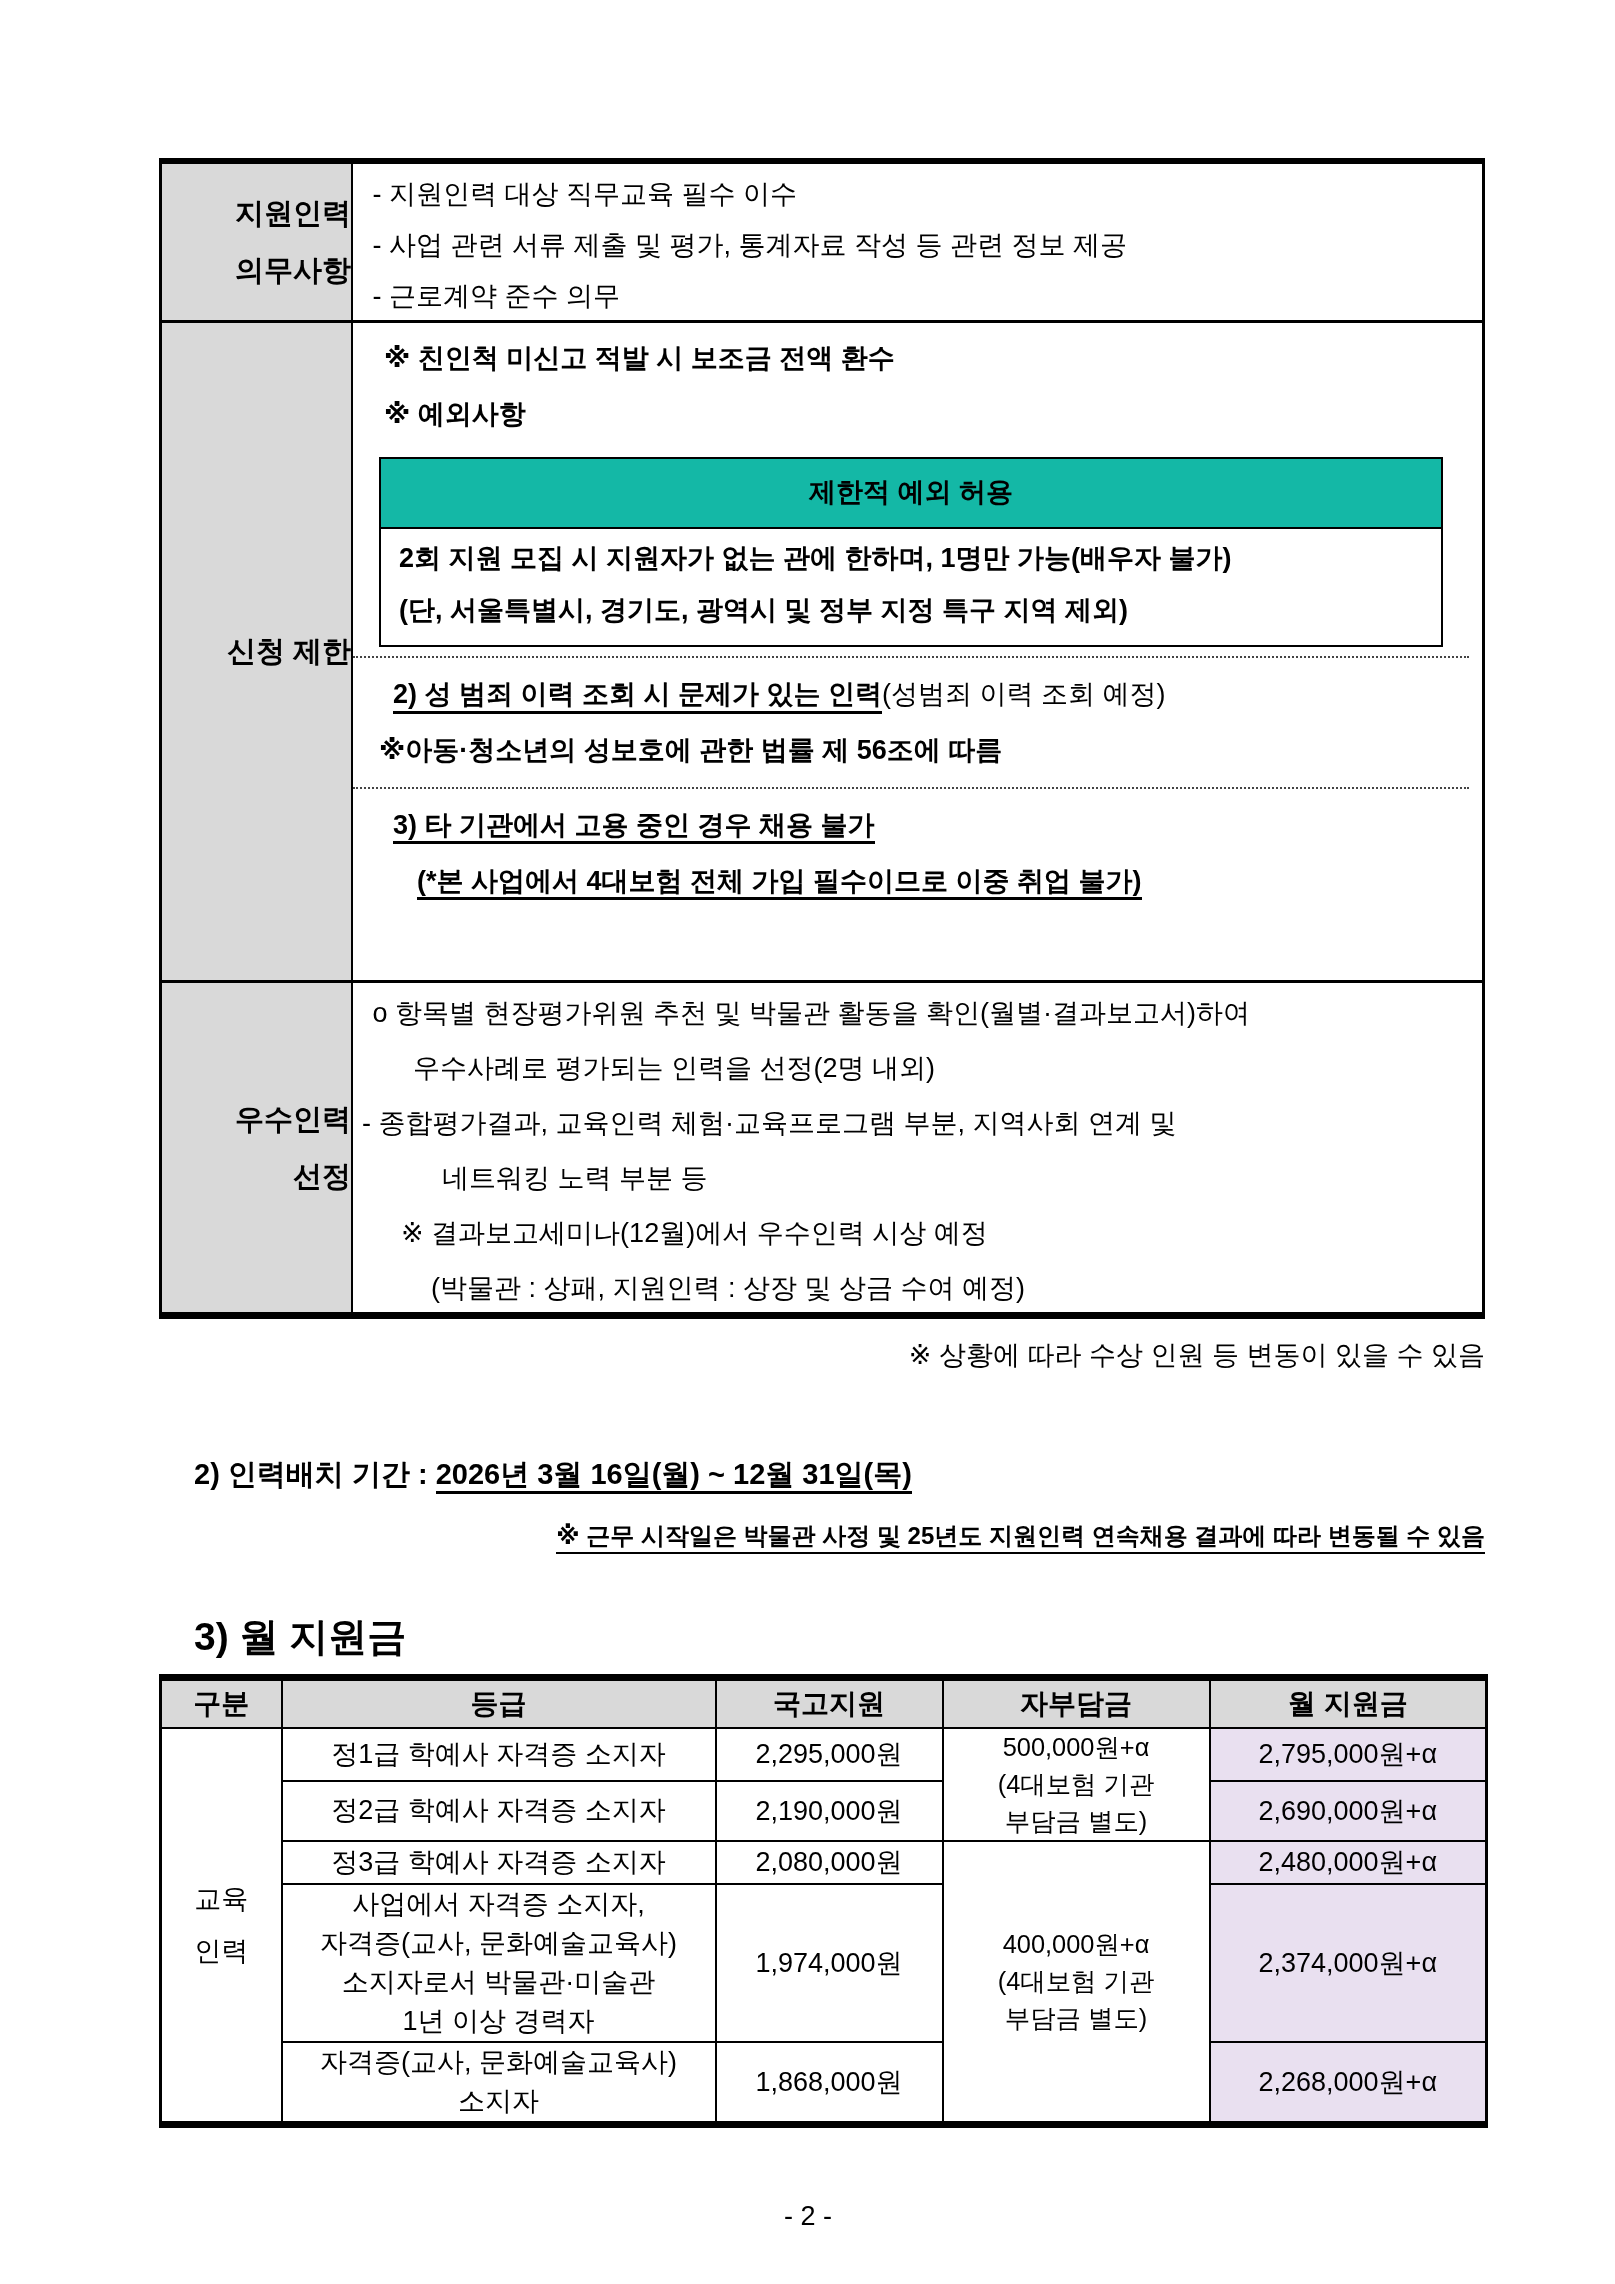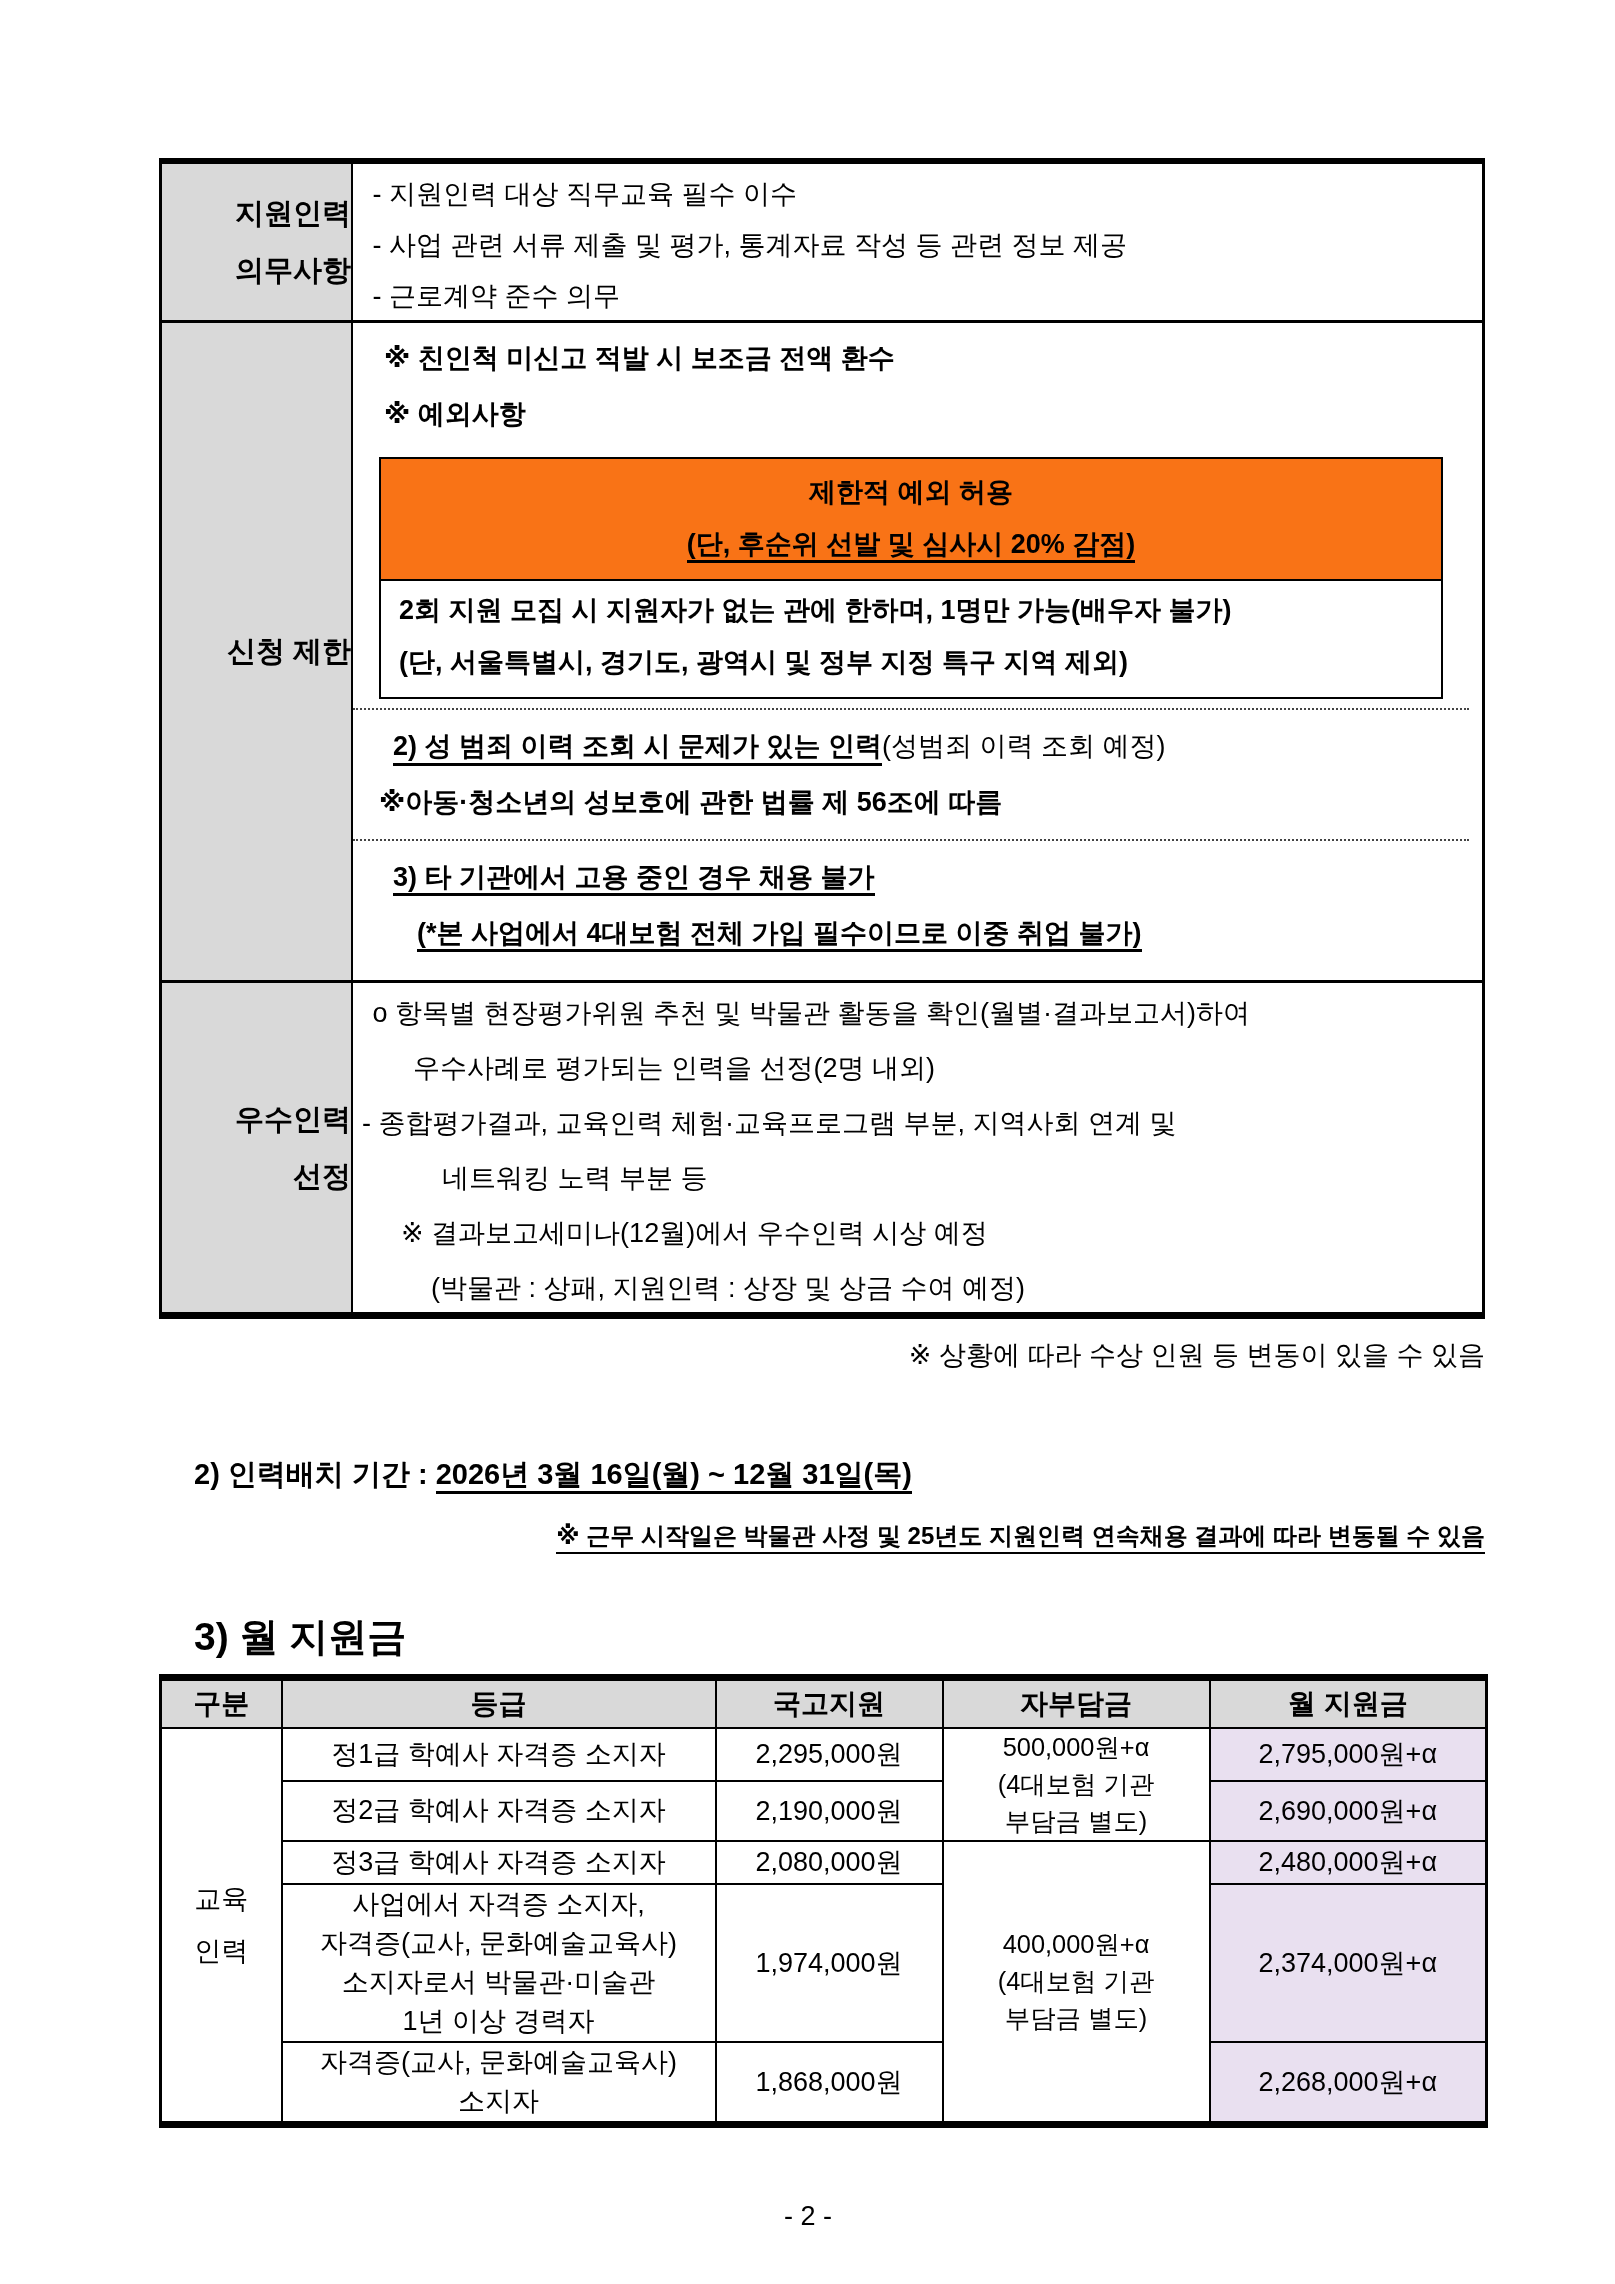--- a/index.html
+++ b/index.html
@@ -40,21 +40,21 @@
   .ul { border-bottom:3.3px solid #000; padding-bottom:1.3px; }
   .pad-title { padding-left:11.7px; }
   .pad-note  { padding-left:31px; }
   .pad-note2 { padding-left:64px; }
 
   .exc-box {
     margin:15.6px 26px 0 26px;
     border:2px solid #000;
   }
   .exc-head {
-    background:#f97316;
+    background:#14b8a6;
     border-bottom:2.6px solid #000;
     text-align:center;
     padding:6.5px 0 9px 0;
   }
   .exc-head .tline { line-height:52px; font-weight:bold; }
   .exc-body { padding:3.9px 0 9px 18px; }
   .exc-body .tline { line-height:52px; font-weight:bold; }
 
   .dotted-sep { border-top:2px dotted #444; margin-top:9px; height:0; }
   .mt12 { margin-top:7.8px;padding-left:40px; }
@@ -134,21 +134,20 @@
     <div class="info-label">
       <span>신청 제한</span>
     </div>
     <div class="info-content" style="padding-top:6.5px;">
       <div class="tline pad-note b">※ 친인척 미신고 적발 시 보조금 전액 환수</div>
       <div class="tline pad-note b">※ 예외사항</div>
 
       <div class="exc-box">
         <div class="exc-head">
           <div class="tline">제한적 예외 허용</div>
-          <div class="tline"><span class="ul">(단, 후순위 선발 및 심사시 20% 감점)</span></div>
         </div>
         <div class="exc-body">
           <div class="tline">2회 지원 모집 시 지원자가 없는 관에 한하며, 1명만 가능(배우자 불가)</div>
           <div class="tline">(단, 서울특별시, 경기도, 광역시 및 정부 지정 특구 지역 제외)</div>
         </div>
       </div>
 
       <div class="dotted-sep"></div>
 
       <div class="tline pad-title mt12"><span class="b ul">2) 성 범죄 이력 조회 시 문제가 있는 인력</span><span>(성범죄 이력 조회 예정)</span></div>

